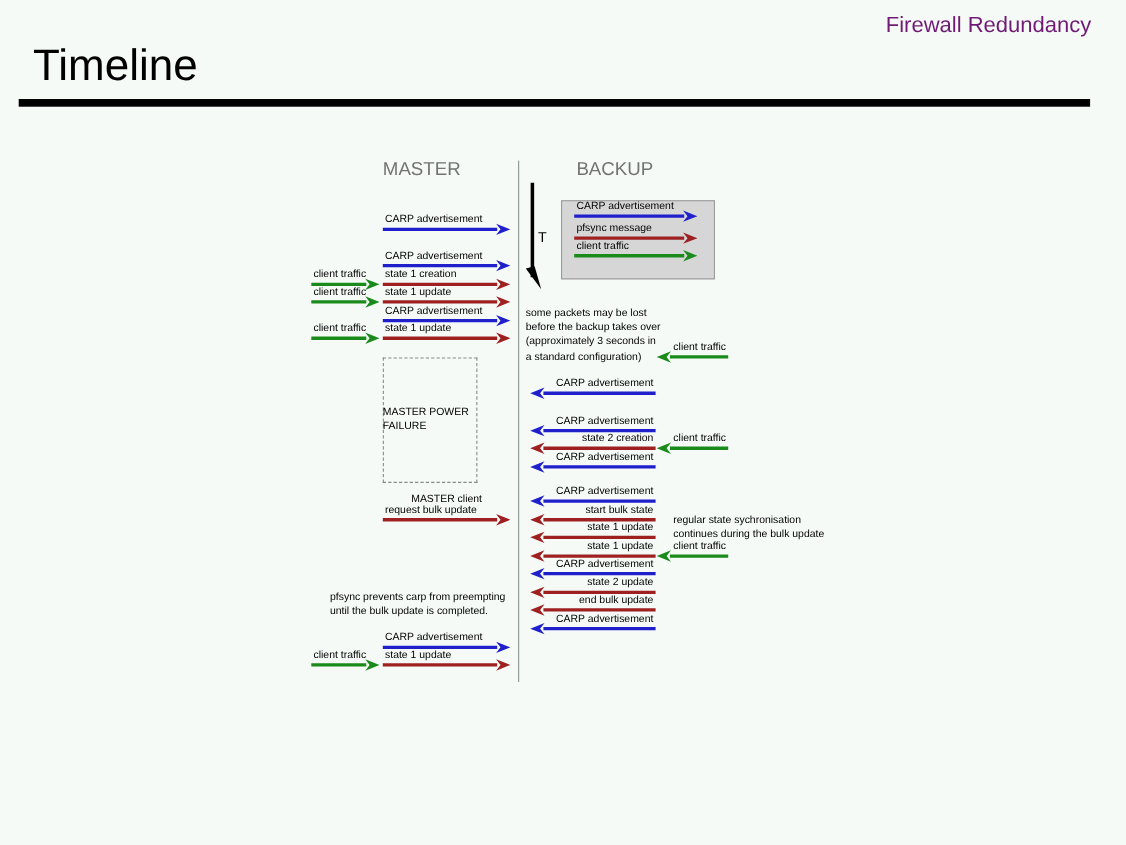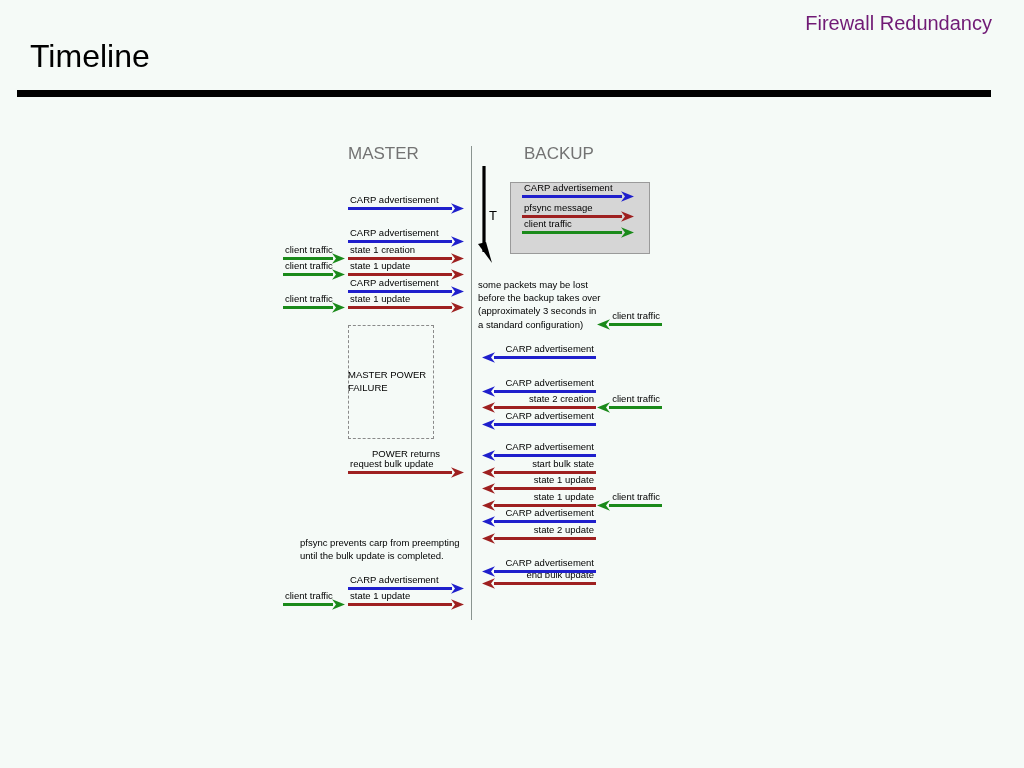--- a/index.html
+++ b/index.html
@@ -12,21 +12,21 @@
   }
   #slide{position:absolute;inset:0;}
 
   
   .subtitle{
     position:absolute;right:32px;top:12px;
     font-size:20px;color:#701a75;white-space:nowrap;
   }
   .title{
     position:absolute;left:30px;top:38px;
-    font-size:32px;color:#000;white-space:nowrap;
+    font-size:40px;color:#000;white-space:nowrap;
   }
   .rule{
     position:absolute;left:17px;top:90px;
     width:974px;height:7px;background:#000;
   }
 
   
   .colhead{
     position:absolute;font-size:17px;color:#737373;white-space:nowrap;
   }
@@ -282,21 +282,21 @@
           <path d="M13,5.3 L0,10.5 L13,15.7 L9,10.5 Z" fill="#1f1fcc"></path>
         </svg>
       </div>
       <div class="msg" style="left: 482px; top: 528px; width: 114px; text-align: center;">
         <span class="lbl r">state 2 update</span>
         <svg width="114" height="14" viewBox="0 0 114 14">
           <line x1="12" x2="114" y1="10.5" y2="10.5" stroke="#9e2020" stroke-width="3"></line>
           <path d="M13,5.3 L0,10.5 L13,15.7 L9,10.5 Z" fill="#9e2020"></path>
         </svg>
       </div>
-      <div class="msg" style="left: 482px; top: 544px; width: 114px; margin-top: 29px;">
+      <div class="msg" style="left: 482px; top: 544px; width: 114px;">
         <span class="lbl r">end bulk update</span>
         <svg width="114" height="14" viewBox="0 0 114 14">
           <line x1="12" x2="114" y1="10.5" y2="10.5" stroke="#9e2020" stroke-width="3"></line>
           <path d="M13,5.3 L0,10.5 L13,15.7 L9,10.5 Z" fill="#9e2020"></path>
         </svg>
       </div>
       <div class="msg" style="left: 482px; top: 561px; width: 114px;">
         <span class="lbl r">CARP advertisement</span>
         <svg width="114" height="14" viewBox="0 0 114 14">
           <line x1="12" x2="114" y1="10.5" y2="10.5" stroke="#1f1fcc" stroke-width="3"></line>
@@ -328,17 +328,19 @@
 
   <div class="failbox"></div>
   <div class="failtext">MASTER
 POWER
 FAILURE</div>
 
   <div class="note" style="left:478px;top:278px;">some packets may be lost
 before the backup takes over
 (approximately 3 seconds in
 a standard configuration)</div>
-  <div class="centernote" style="left:348px;top:447px;width:116px;">POWER returns</div>
+  <div class="centernote" style="left:348px;top:447px;width:116px;">MASTER client</div>
+  <div class="note" style="left:612px;top:466px;">regular state sychronisation
+continues during the bulk update</div>
   <div class="note" style="left:300px;top:536px;">pfsync prevents carp from preempting
 until the bulk update is completed.</div>
 
 </div>
 
 </body></html>

